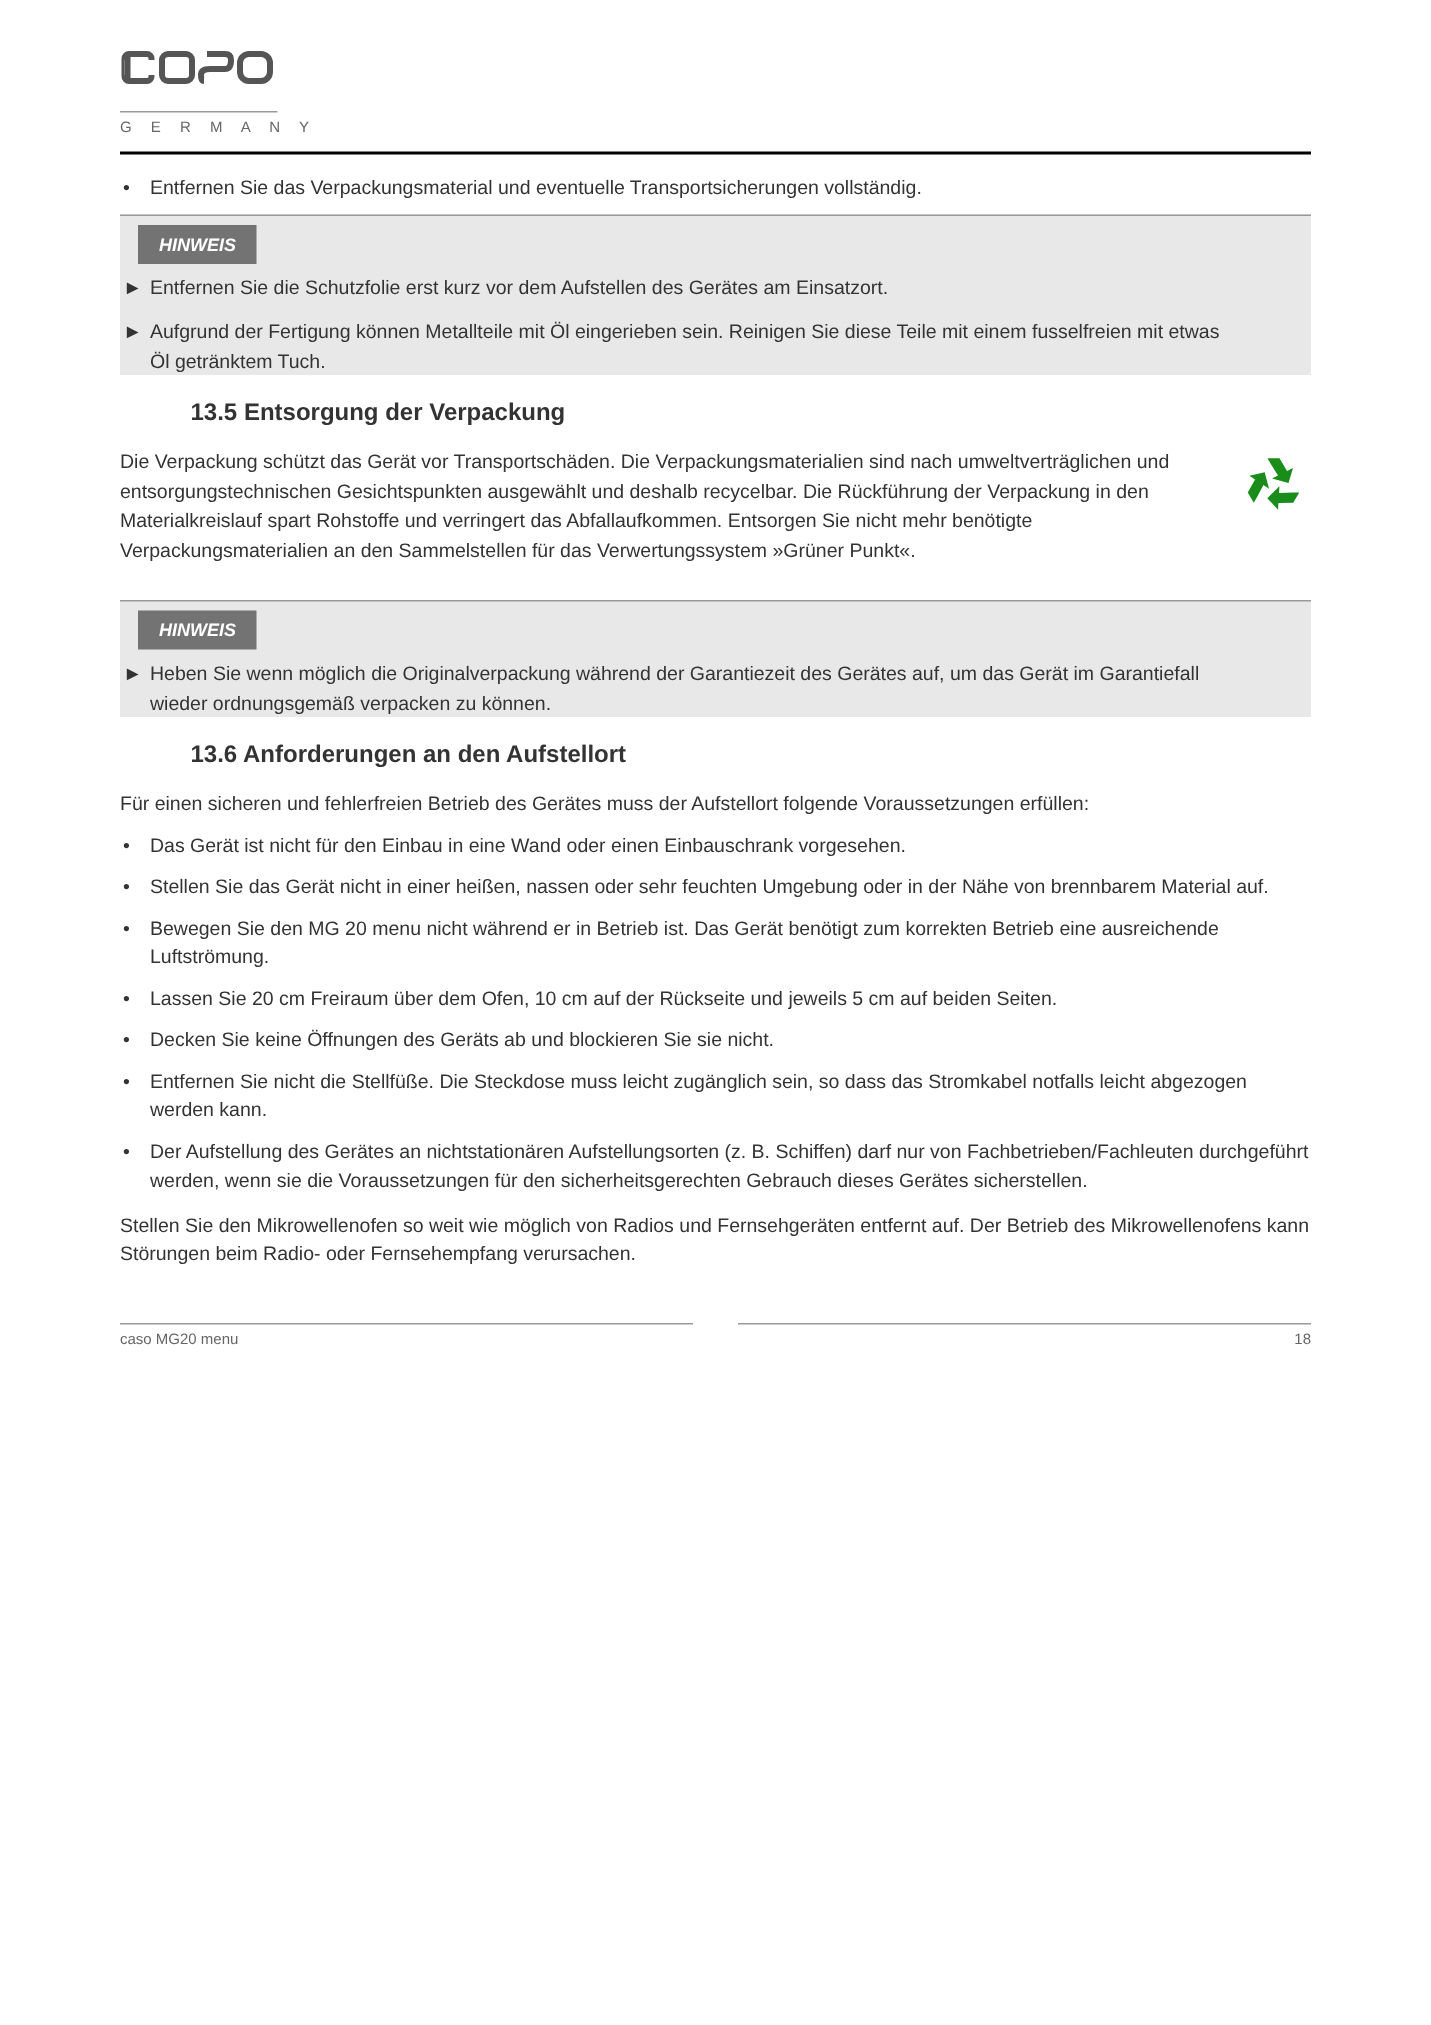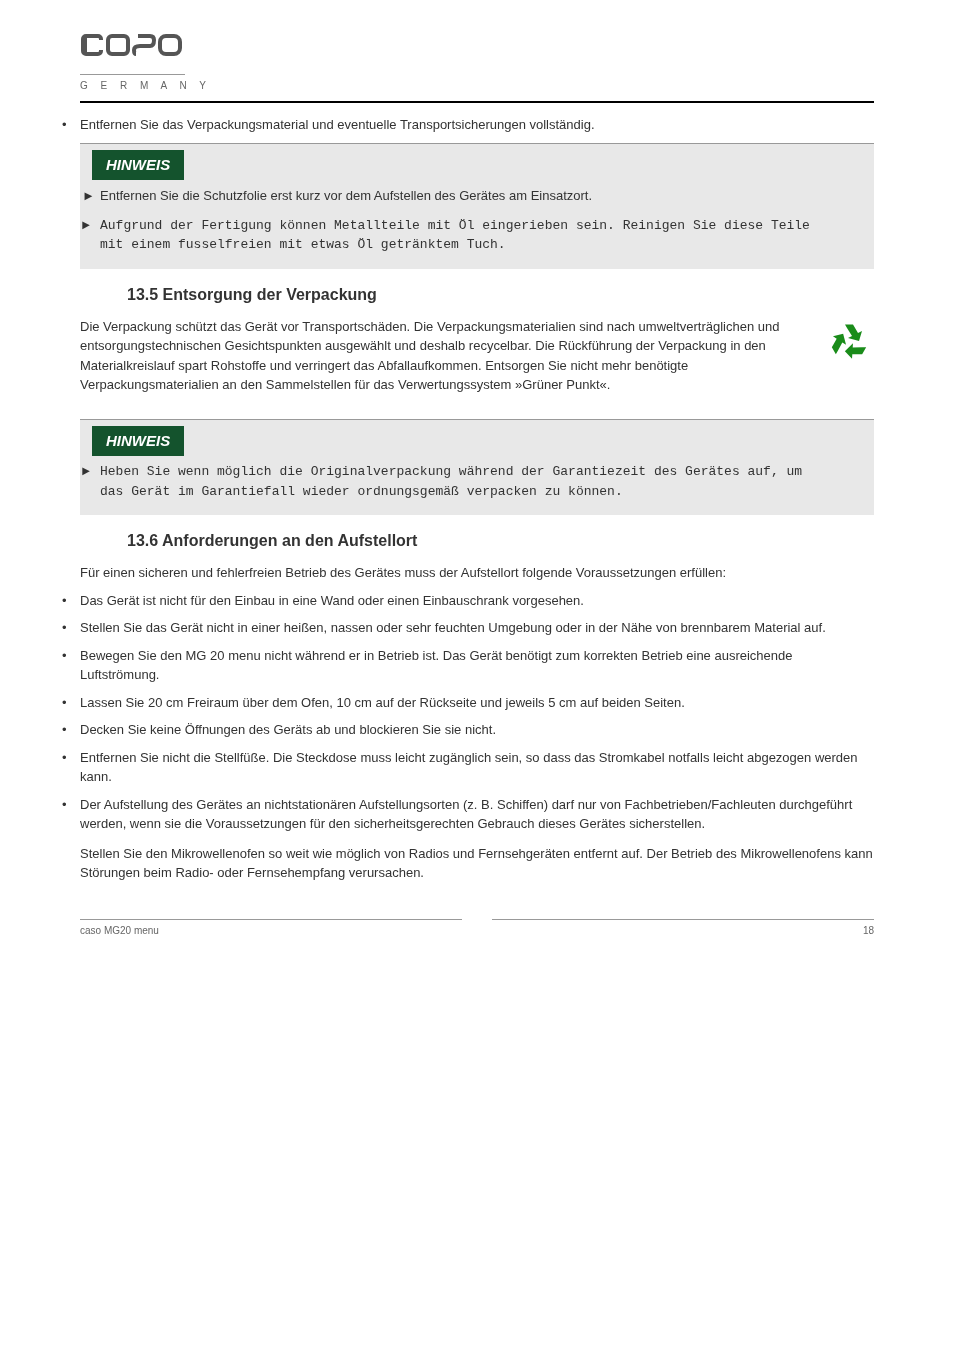--- a/index.html
+++ b/index.html
@@ -41,61 +41,61 @@
       color: #666;
       margin-top: 3px;
     }
     .hr-line {
       border: none;
       border-top: 2px solid #000;
       margin-top: 8px;
       margin-bottom: 12px;
     }
     .bullet-item {
+      margin-left: 20px;
       margin-bottom: 8px;
     }
     .bullet-item::before {
       content: "•";
       margin-right: 10px;
       margin-left: -18px;
       display: inline-block;
       width: 8px;
     }
     .hinweis-box {
       background: #e8e8e8;
       padding: 0;
       margin-bottom: 14px;
       border-top: 1px solid #999;
     }
     .hinweis-label {
       display: inline-block;
-      background: #14532d;
+      background: #737373;
       color: #fff;
       font-weight: bold;
       font-style: italic;
       padding: 4px 14px;
-      font-size: 15px;
+      font-size: 12px;
       margin: 6px 0 6px 12px;
     }
     .arrow-item {
       margin-left: 20px;
       margin-bottom: 4px;
       padding-right: 50px;
       padding-bottom: 6px;
     }
     .arrow-item::before {
       content: "►";
       margin-right: 8px;
       margin-left: -18px;
       display: inline-block;
       width: 10px;
     }
     .hinweis-box .arrow-item:last-child {
-      padding-bottom: 14px;
-      font-family: Liberation Mono, monospace;
+      padding-bottom: 0;
     }
     .section-heading {
       font-weight: bold;
       font-size: 16px;
       margin-top: 14px;
       margin-bottom: 10px;
       margin-left: 47px;
     }
     .section-flex {
       display: flex;

